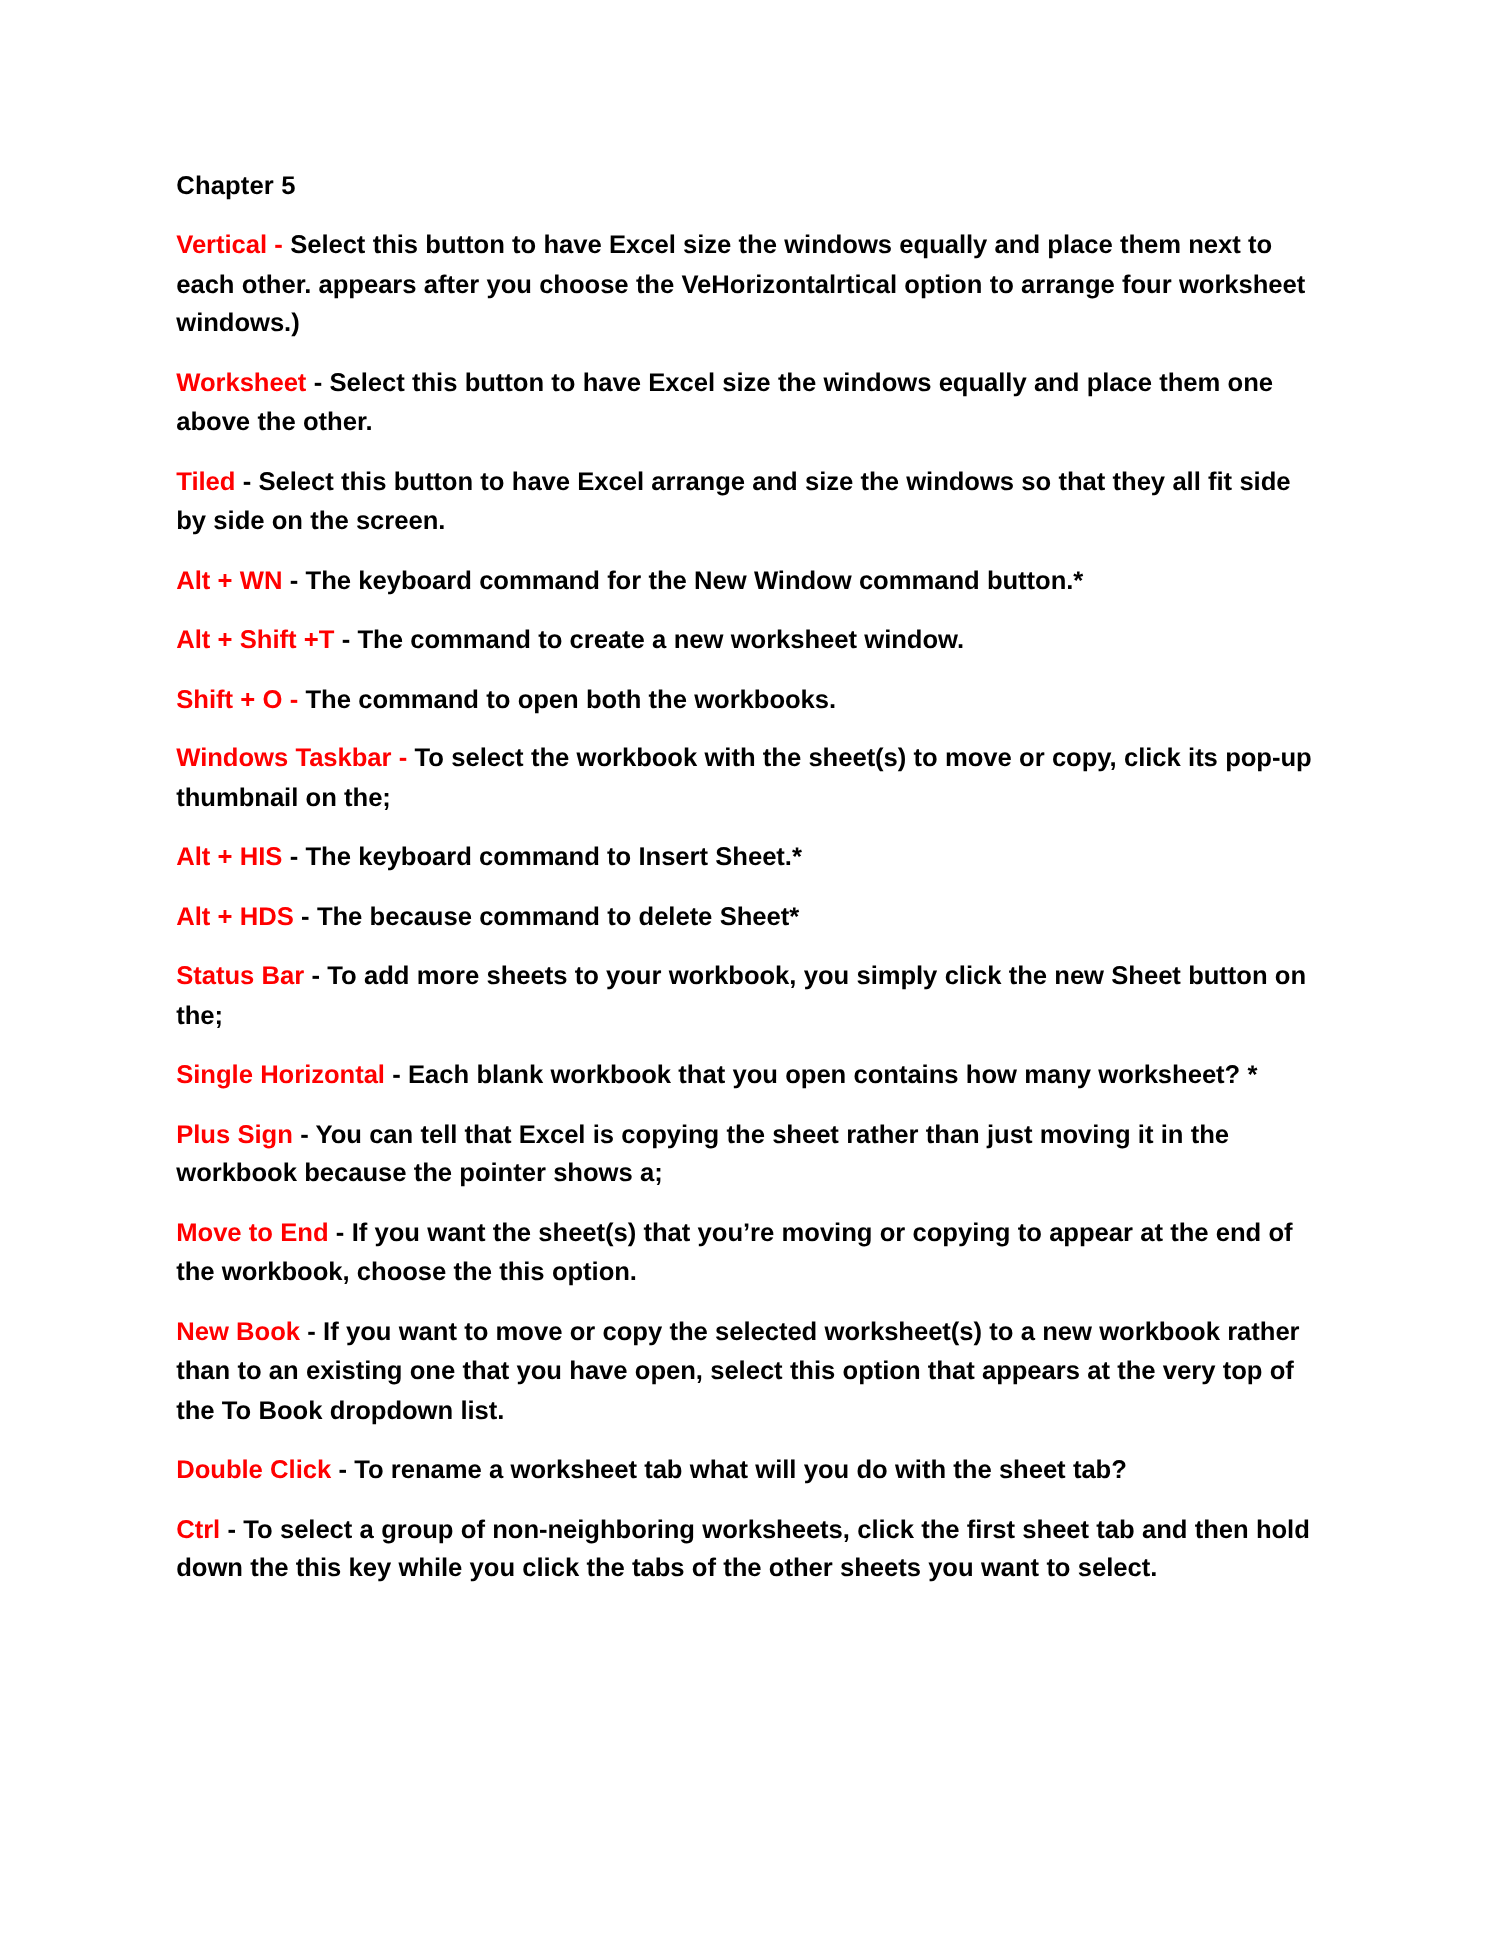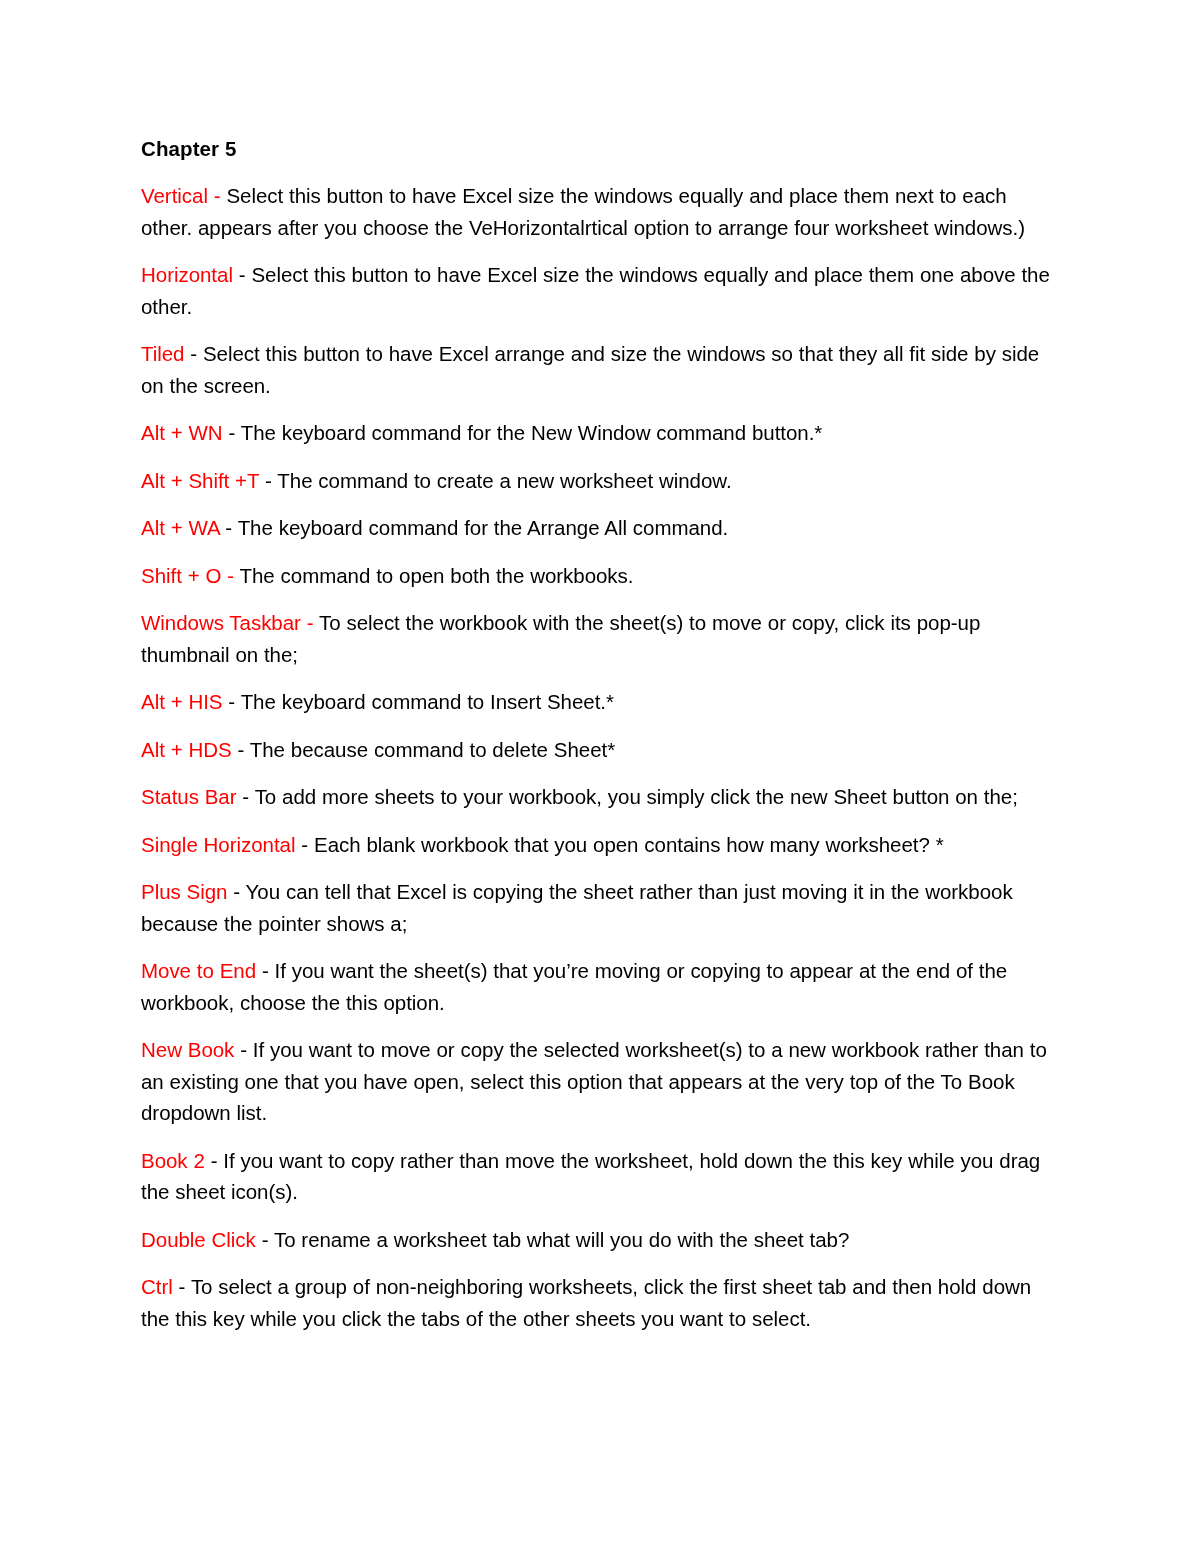--- a/index.html
+++ b/index.html
@@ -28,20 +28,21 @@
     margin: 0 0 16px 0;
     letter-spacing: 0.1px;
   }
   .entry {
     font-size: 20.5px;
     line-height: 31.5px;
     margin: 0 0 16px 0;
     text-align: left;
     letter-spacing: -0.04px;
     word-spacing: 0.2px;
+    font-weight: bold;
   }
   .entry:last-child {
     margin-bottom: 0;
   }
   .term {
     color: #ff0000;
   }
   .sep {
     color: #000000;
   }
@@ -49,31 +50,29 @@
     color: #000000;
   }
 </style>
 </head>
 <body>
 
 <div class="page">
   <h1 class="doc-heading">Chapter 5</h1>
   <div>
       <p class="entry"><span class="term">Vertical</span><span class="sep" style="color: rgb(255, 0, 0);"> - </span><span class="body-text">Select this button to have Excel size the windows equally and place them next to each other. appears after you choose the VeHorizontalrtical option to arrange four worksheet windows.)</span></p>
-      <p class="entry"><span class="term">Horizontal</span><span class="sep" style="color: rgb(0, 0, 0);"> - </span><span class="body-text">Select this button to have Excel size the windows equally and place them one above the other.</span></p>
+      <p class="entry"><span class="term">Worksheet</span><span class="sep" style="color: rgb(0, 0, 0);"> - </span><span class="body-text">Select this button to have Excel size the windows equally and place them one above the other.</span></p>
       <p class="entry"><span class="term">Tiled</span><span class="sep" style="color: rgb(0, 0, 0);"> - </span><span class="body-text">Select this button to have Excel arrange and size the windows so that they all fit side by side on the screen.</span></p>
       <p class="entry"><span class="term">Alt + WN</span><span class="sep" style="color: rgb(0, 0, 0);"> - </span><span class="body-text">The keyboard command for the New Window command button.*</span></p>
       <p class="entry"><span class="term">Alt + Shift +T</span><span class="sep" style="color: rgb(0, 0, 0);"> - </span><span class="body-text">The command to create a new worksheet window.</span></p>
-      <p class="entry"><span class="term">Alt + WA</span><span class="sep" style="color: rgb(0, 0, 0);"> - </span><span class="body-text">The keyboard command for the Arrange All command.</span></p>
       <p class="entry"><span class="term">Shift + O</span><span class="sep" style="color: rgb(255, 0, 0);"> - </span><span class="body-text">The command to open both the workbooks.</span></p>
       <p class="entry"><span class="term">Windows Taskbar</span><span class="sep" style="color: rgb(255, 0, 0);"> - </span><span class="body-text">To select the workbook with the sheet(s) to move or copy, click its pop-up thumbnail on the;</span></p>
       <p class="entry"><span class="term">Alt + HIS</span><span class="sep" style="color: rgb(0, 0, 0);"> - </span><span class="body-text">The keyboard command to Insert Sheet.*</span></p>
       <p class="entry"><span class="term">Alt + HDS</span><span class="sep" style="color: rgb(0, 0, 0);"> - </span><span class="body-text">The because command to delete Sheet*</span></p>
       <p class="entry"><span class="term">Status Bar</span><span class="sep" style="color: rgb(0, 0, 0);"> - </span><span class="body-text">To add more sheets to your workbook, you simply click the new Sheet button on the;</span></p>
       <p class="entry"><span class="term">Single Horizontal</span><span class="sep" style="color: rgb(0, 0, 0);"> - </span><span class="body-text">Each blank workbook that you open contains how many worksheet? *</span></p>
       <p class="entry"><span class="term">Plus Sign</span><span class="sep" style="color: rgb(0, 0, 0);"> - </span><span class="body-text">You can tell that Excel is copying the sheet rather than just moving it in the workbook because the pointer shows a;</span></p>
       <p class="entry"><span class="term">Move to End</span><span class="sep" style="color: rgb(0, 0, 0);"> - </span><span class="body-text">If you want the sheet(s) that you’re moving or copying to appear at the end of the workbook, choose the this option.</span></p>
       <p class="entry"><span class="term">New Book</span><span class="sep" style="color: rgb(0, 0, 0);"> - </span><span class="body-text">If you want to move or copy the selected worksheet(s) to a new workbook rather than to an existing one that you have open, select this option that appears at the very top of the To Book dropdown list.</span></p>
-      <p class="entry"><span class="term">Book 2</span><span class="sep" style="color: rgb(0, 0, 0);"> - </span><span class="body-text">If you want to copy rather than move the worksheet, hold down the this key while you drag the sheet icon(s).</span></p>
       <p class="entry"><span class="term">Double Click</span><span class="sep" style="color: rgb(0, 0, 0);"> - </span><span class="body-text">To rename a worksheet tab what will you do with the sheet tab?</span></p>
       <p class="entry"><span class="term">Ctrl</span><span class="sep" style="color: rgb(0, 0, 0);"> - </span><span class="body-text">To select a group of non-neighboring worksheets, click the first sheet tab and then hold down the this key while you click the tabs of the other sheets you want to select.</span></p>
     </div>
 </div>
 
 </body></html>

